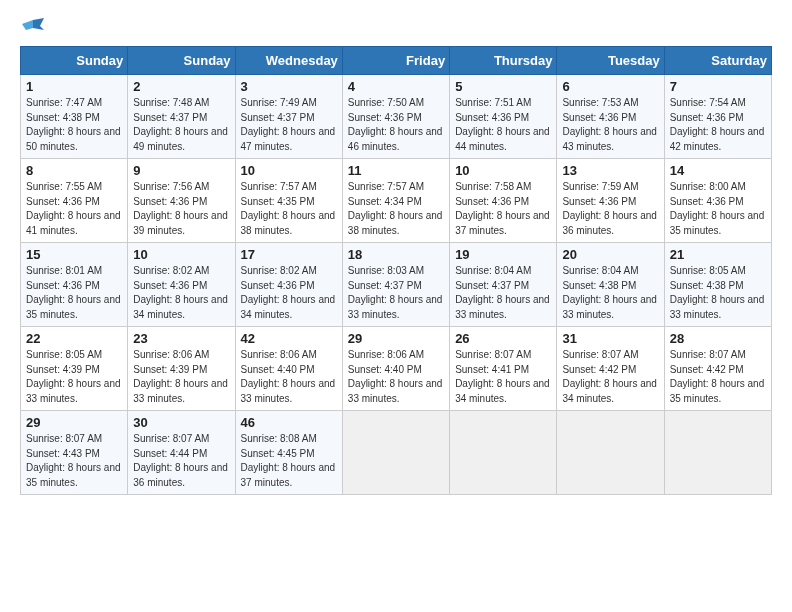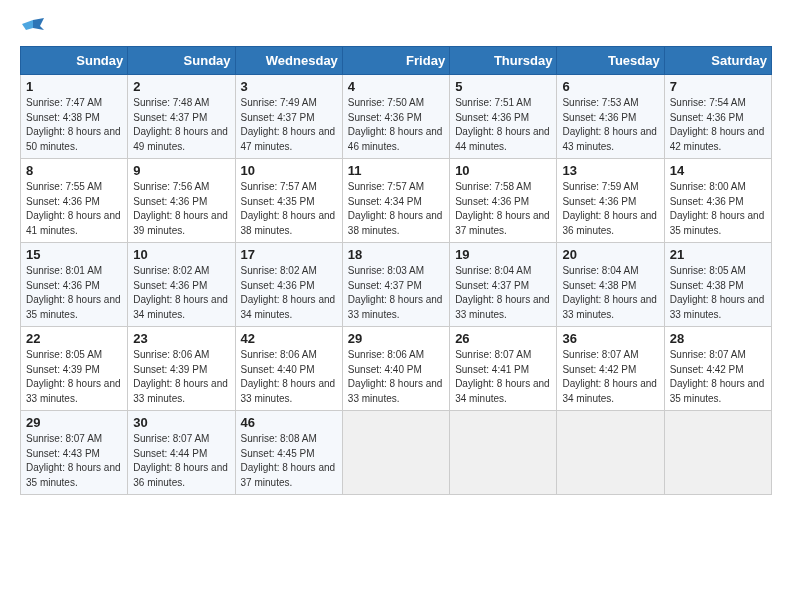--- a/index.html
+++ b/index.html
@@ -235,21 +235,21 @@
           </td>
           <td>
             <span class="day-num">29</span>
             <div class="cell-text">Sunrise: 8:06 AM<br>Sunset: 4:40 PM<br>Daylight: 8 hours and 33 minutes.</div>
           </td>
           <td>
             <span class="day-num">26</span>
             <div class="cell-text">Sunrise: 8:07 AM<br>Sunset: 4:41 PM<br>Daylight: 8 hours and 34 minutes.</div>
           </td>
           <td>
-            <span class="day-num">36</span>
+            <span class="day-num">31</span>
             <div class="cell-text">Sunrise: 8:07 AM<br>Sunset: 4:42 PM<br>Daylight: 8 hours and 34 minutes.</div>
           </td>
           <td>
             <span class="day-num">28</span>
             <div class="cell-text">Sunrise: 8:07 AM<br>Sunset: 4:42 PM<br>Daylight: 8 hours and 35 minutes.</div>
           </td>
         </tr>
         <tr>
           <td>
             <span class="day-num">29</span>

